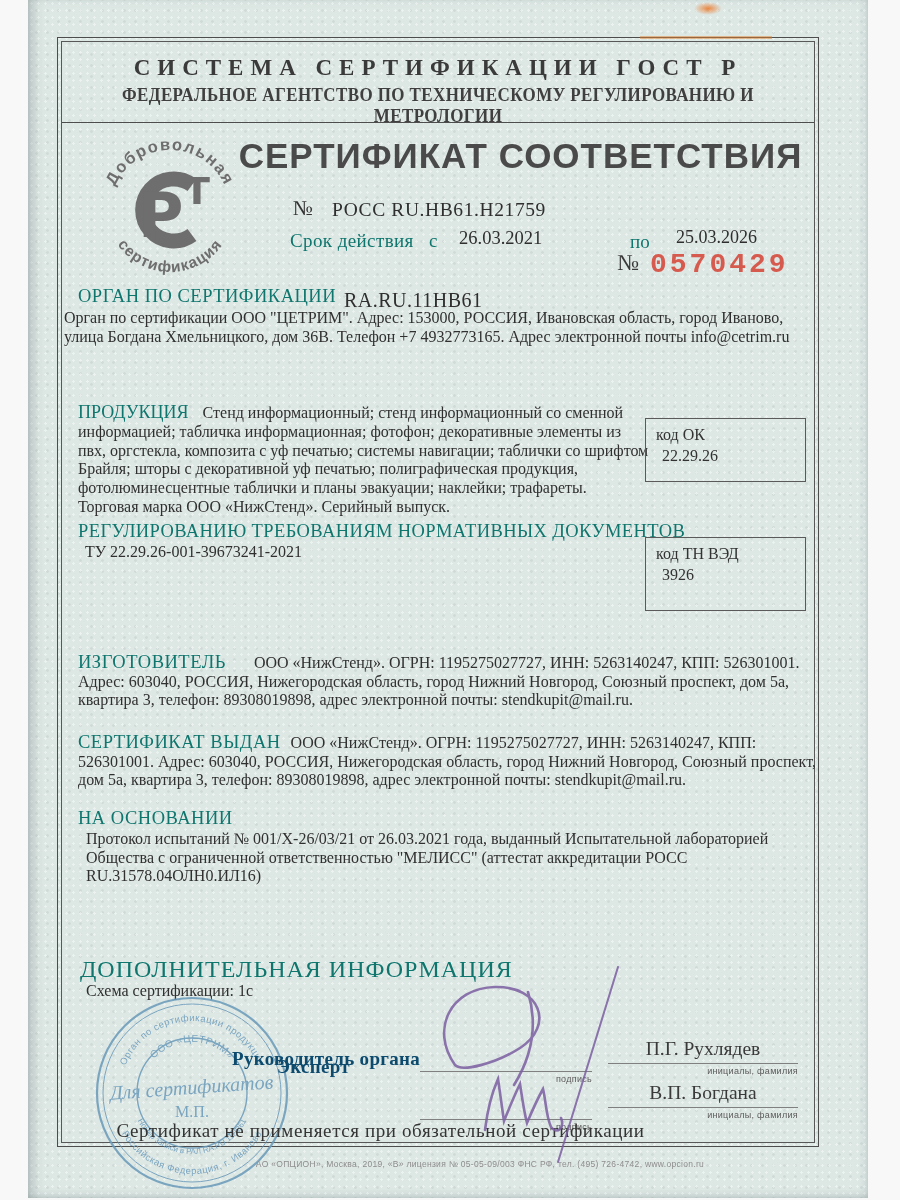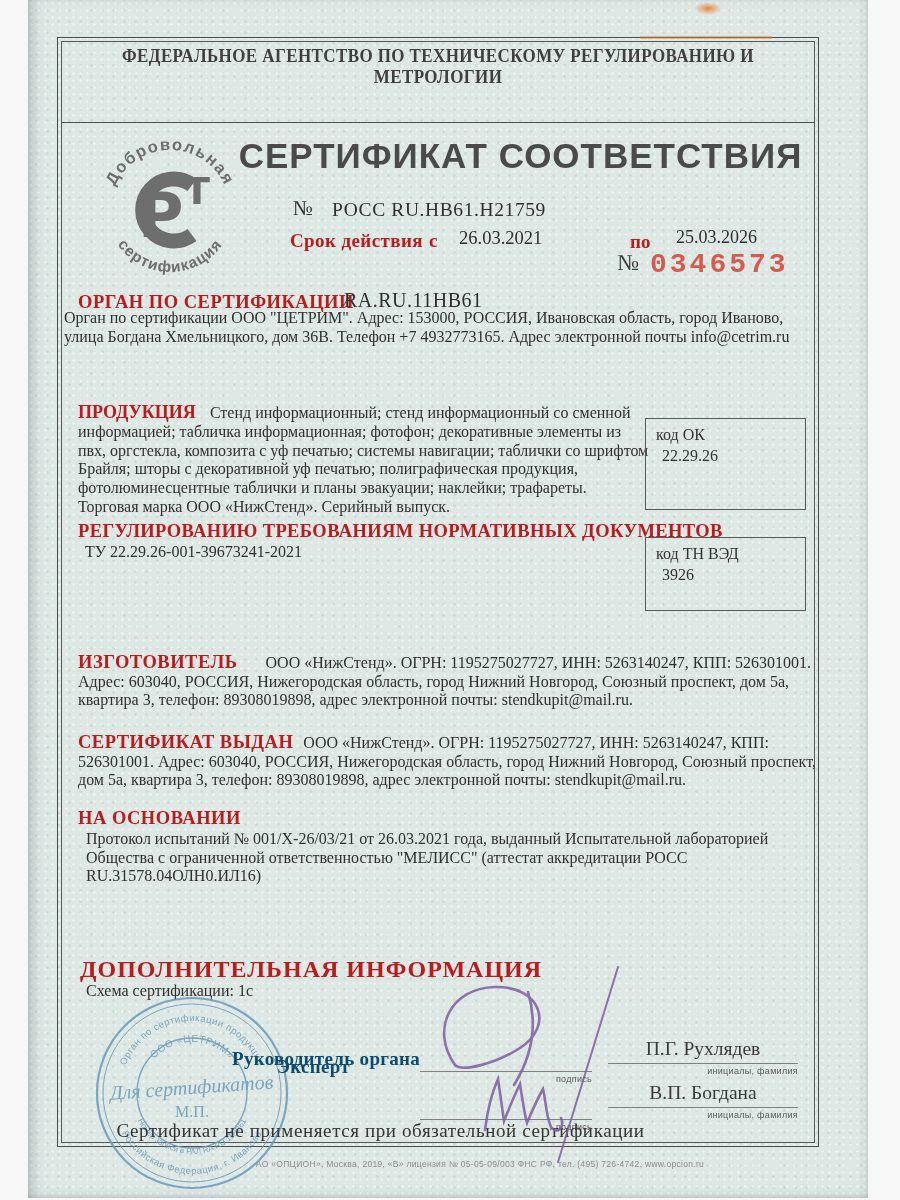--- a/index.html
+++ b/index.html
@@ -24,21 +24,21 @@
   .abs{position:absolute;}
   .frame-outer{left:57px;top:37px;width:762px;height:1110px;border:1.4px solid #4d4d4d;box-sizing:border-box;}
   .frame-inner{left:61px;top:41px;width:754px;height:1102px;border:1px solid #585858;box-sizing:border-box;}
   .header-band{left:62px;top:42px;width:752px;height:81px;border-bottom:1.4px solid #4d4d4d;box-sizing:border-box;text-align:center;}
   .hdr1{margin-top:13px;font-weight:bold;font-size:23px;letter-spacing:7px;color:#3a3a3a;}
   .hdr2{margin-top:5px;font-weight:bold;font-size:17px;letter-spacing:.4px;color:#3f3f3f;transform:scaleY(1.08);}
   .title{left:238px;top:136px;width:565px;text-align:center;
     font-family:"Liberation Sans",sans-serif;font-weight:bold;font-size:35px;
     letter-spacing:1px;color:#4a4a4a;}
   .serif{font-family:"Liberation Serif",serif;}
-  .cap{font-weight:bold;color:#b91c1c;}
+  .cap{font-weight:normal;color:#0f766e;}
   .body-text{font-size:16px;line-height:18.5px;color:#303030;}
   .code-box{border:1px solid #5a5a5a;box-sizing:border-box;font-size:16px;color:#333;background:transparent;}
   .code-box .lbl{margin:7px 0 0 10px;}
   .code-box .val{margin:3px 0 0 16px;}
   .sig-line{border-bottom:1px solid #808080;height:1px;}
   .micro{font-family:"Liberation Sans",sans-serif;font-size:9px;color:#5c5c5c;text-align:right;letter-spacing:.3px;}
   .name{font-size:19.5px;color:#3a3a3a;text-align:center;}
   .role{font-weight:bold;font-size:19px;color:#0c4a6e;letter-spacing:.3px;}
   .bottom-note{left:57px;top:1120px;width:647px;text-align:center;font-size:19px;letter-spacing:.6px;color:#343434;}
   .print-info{left:130px;top:1159px;width:700px;text-align:center;
@@ -52,20 +52,21 @@
 <body>
 
 <div class="paper abs"></div>
 
 <div class="abs frame-outer"></div>
 <div class="abs frame-inner"></div>
 <div class="abs orange-streak"></div>
 <div class="abs orange-blob"></div>
 
 <div class="abs header-band">
+  <div class="hdr1">СИСТЕМА СЕРТИФИКАЦИИ ГОСТ Р</div>
   <div class="hdr2">ФЕДЕРАЛЬНОЕ АГЕНТСТВО ПО ТЕХНИЧЕСКОМУ РЕГУЛИРОВАНИЮ И МЕТРОЛОГИИ</div>
 </div>
 
 <svg class="abs" style="left:86px;top:124px;" width="168" height="168" viewBox="0 0 168 168">
   <defs>
     <path id="logoTop" d="M 24 86 A 60 60 0 0 1 144 86"></path>
     <path id="logoBot" d="M 20 84 A 64 64 0 0 0 148 84"></path>
   </defs>
   <text font-family="Liberation Sans, sans-serif" font-size="16.5" font-weight="bold" fill="#6e6e6e" letter-spacing="1.5">
     <textPath href="#logoTop" startOffset="50%" text-anchor="middle">Добровольная</textPath>
@@ -84,31 +85,31 @@
 <div class="abs serif" style="left:293px;top:196px;font-size:21px;color:#333;">№</div>
 <div class="abs serif" style="left:332px;top:199px;font-size:19.5px;letter-spacing:.6px;color:#2f2f2f;">РОСС RU.НВ61.Н21759</div>
 
 <div class="abs serif cap" style="left:290px;top:230px;font-size:19px;letter-spacing:.4px;">Срок действия</div>
 <div class="abs serif cap" style="left:429px;top:230px;font-size:19px;">с</div>
 <div class="abs serif" style="left:459px;top:228px;font-size:18.5px;color:#2f2f2f;">26.03.2021</div>
 <div class="abs serif cap" style="left:630px;top:231px;font-size:19px;">по</div>
 <div class="abs serif" style="left:676px;top:227px;font-size:18px;color:#2f2f2f;">25.03.2026</div>
 
 <div class="abs serif" style="left:617px;top:250px;font-size:23px;color:#3a3a3a;">№</div>
-<div class="abs red-num" style="left:650px;top:249px;color:#d65a4e;">0346573</div>
+<div class="abs red-num" style="left:650px;top:249px;color:#d65a4e;">0570429</div>
 
-<div class="abs serif cap" style="left:78px;top:292px;font-size:18.5px;letter-spacing:.5px;">ОРГАН ПО СЕРТИФИКАЦИИ</div>
+<div class="abs serif cap" style="left:78px;top:286px;font-size:18.5px;letter-spacing:.5px;">ОРГАН ПО СЕРТИФИКАЦИИ</div>
 <div class="abs serif" style="left:344px;top:289px;font-size:20px;letter-spacing:.5px;color:#2f2f2f;">RA.RU.11НВ61</div>
 <div class="abs serif body-text" style="left:64px;top:309px;width:744px;">Орган по сертификации ООО "ЦЕТРИМ". Адрес: 153000, РОССИЯ, Ивановская область, город Иваново, улица Богдана Хмельницкого, дом 36В. Телефон +7 4932773165. Адрес электронной почты info@cetrim.ru</div>
 
 <div class="abs serif body-text" style="left:78px;top:403px;width:572px;line-height:18.8px;">
   <span class="cap" style="font-size:18px;margin-right:14px;">ПРОДУКЦИЯ</span><span>Стенд информационный; стенд информационный со сменной информацией; табличка информационная; фотофон; декоративные элементы из пвх, оргстекла, композита с уф печатью; системы навигации; таблички со шрифтом Брайля; шторы с декоративной уф печатью; полиграфическая продукция, фотолюминесцентные таблички и планы эвакуации; наклейки; трафареты. Торговая марка ООО «НижСтенд». Серийный выпуск.</span>
 </div>
 
-<div class="abs code-box" style="left:645px;top:418px;width:161px;height:92px;">
+<div class="abs code-box" style="left:645px;top:418px;width:161px;height:64px;">
   <div class="lbl">код ОК</div>
   <div class="val">22.29.26</div>
 </div>
 
 <div class="abs serif cap" style="left:78px;top:521px;font-size:18.5px;letter-spacing:.4px;">РЕГУЛИРОВАНИЮ ТРЕБОВАНИЯМ НОРМАТИВНЫХ ДОКУМЕНТОВ</div>
 <div class="abs serif body-text" style="left:85px;top:543px;">ТУ 22.29.26-001-39673241-2021</div>
 
 <div class="abs code-box" style="left:645px;top:537px;width:161px;height:74px;">
   <div class="lbl">код ТН ВЭД</div>
   <div class="val">3926</div>

